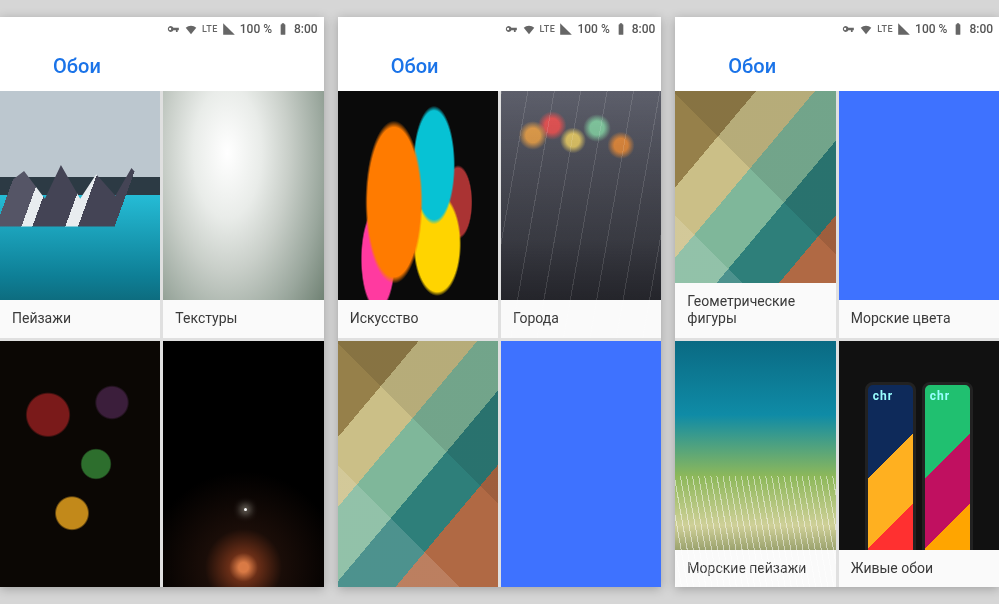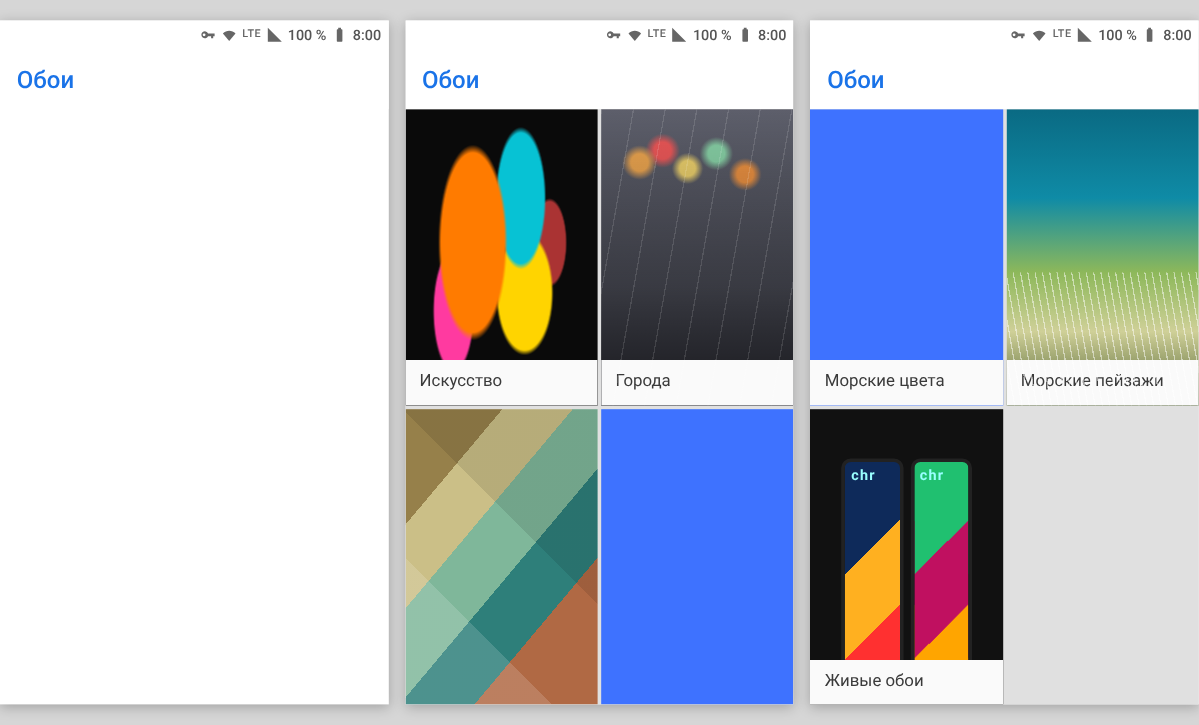--- a/index.html
+++ b/index.html
@@ -40,20 +40,21 @@
   .app-header {
     height: 50px;
     display: flex;
     align-items: center;
     padding: 0 14px;
     color: #1a73e8;
     font-size: 20px;
     font-weight: 500;
     background: #fff;
     border-bottom: 0;
+    margin-left: 39px;
   }
   .grid {
     flex: 1;
     display: grid;
     grid-template-columns: 1fr 1fr;
     grid-auto-rows: minmax(0,1fr);
     gap: 3px;
     background: #e0e0e0;
     overflow: hidden;
   }
@@ -154,20 +155,34 @@
       </svg>
     <span>100 %</span>
     <svg viewBox="0 0 24 24">
         <path d="M15 4h-1V2h-4v2H9a1 1 0 0 0-1 1v16a1 1 0 0 0 1 1h6a1 1 0 0 0 1-1V5a1 1 0 0 0-1-1z"></path>
       </svg>
     <span>8:00</span>
   </div>
     <div class="app-header">
     <span>Обои</span>
   </div>
+    <div class="grid">
+      <div class="tile thumb-landscape">
+    <div class="label">Пейзажи</div>
+  </div>
+      <div class="tile thumb-texture">
+    <div class="label">Текстуры</div>
+  </div>
+      <div class="tile thumb-leaves">
+    
+  </div>
+      <div class="tile thumb-space">
+    
+  </div>
+    </div>
   </div>
 <div class="phone">
     <div class="status-bar">
     <svg viewBox="0 0 24 24">
         <path d="M12.65 10a5 5 0 1 0 0 4H17v3h3v-3h2v-4zM7 14a2 2 0 1 1 0-4 2 2 0 0 1 0 4z"></path>
       </svg>
     <svg viewBox="0 0 24 24">
         <path d="M12 21l9-11c-5-5-13-5-18 0z"></path>
       </svg>
     <span class="lte">LTE</span>
@@ -213,20 +228,23 @@
     <span>100 %</span>
     <svg viewBox="0 0 24 24">
         <path d="M15 4h-1V2h-4v2H9a1 1 0 0 0-1 1v16a1 1 0 0 0 1 1h6a1 1 0 0 0 1-1V5a1 1 0 0 0-1-1z"></path>
       </svg>
     <span>8:00</span>
   </div>
     <div class="app-header">
     <span>Обои</span>
   </div>
     <div class="grid">
+      <div class="tile thumb-poly">
+    <div class="label">Геометрические фигуры</div>
+  </div>
       <div class="tile thumb-solid">
     <div class="label">Морские цвета</div>
   </div>
       <div class="tile thumb-sea">
     <div class="label">Морские пейзажи</div>
   </div>
       <div class="tile thumb-live">
     <div class="mock-phone a"></div>
         <div class="mock-phone b"></div>
         <div class="label">Живые обои</div>

